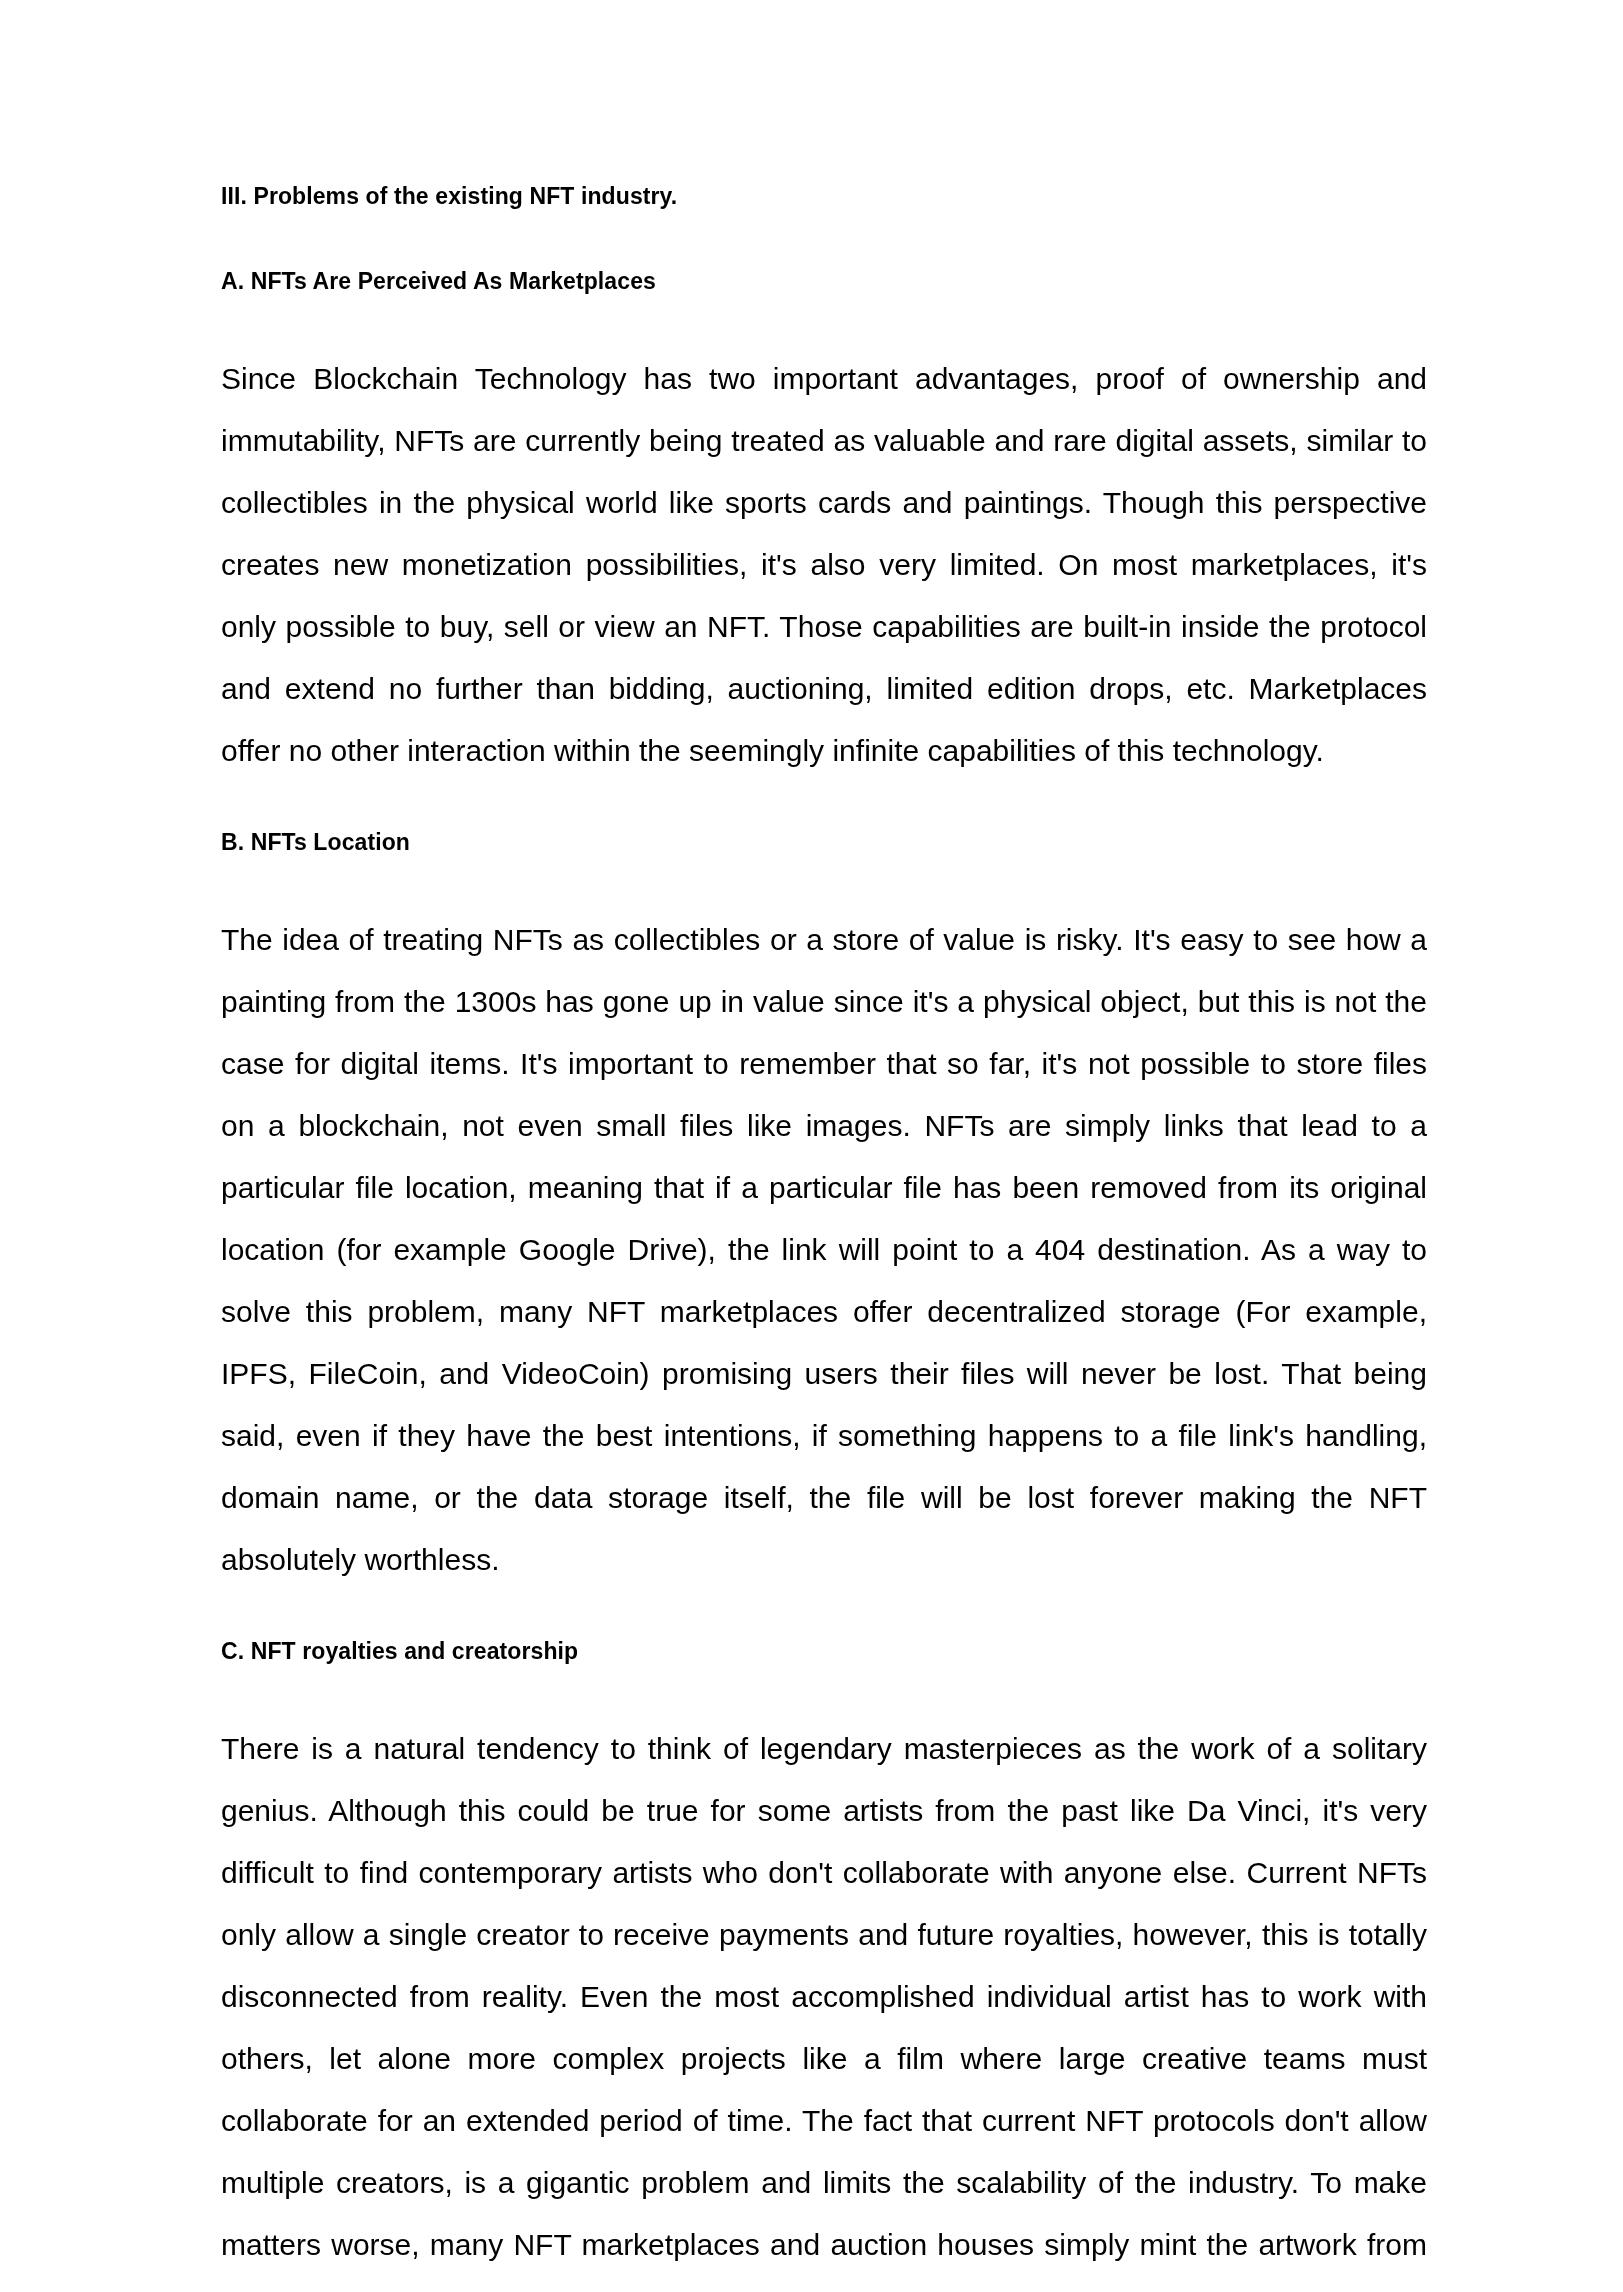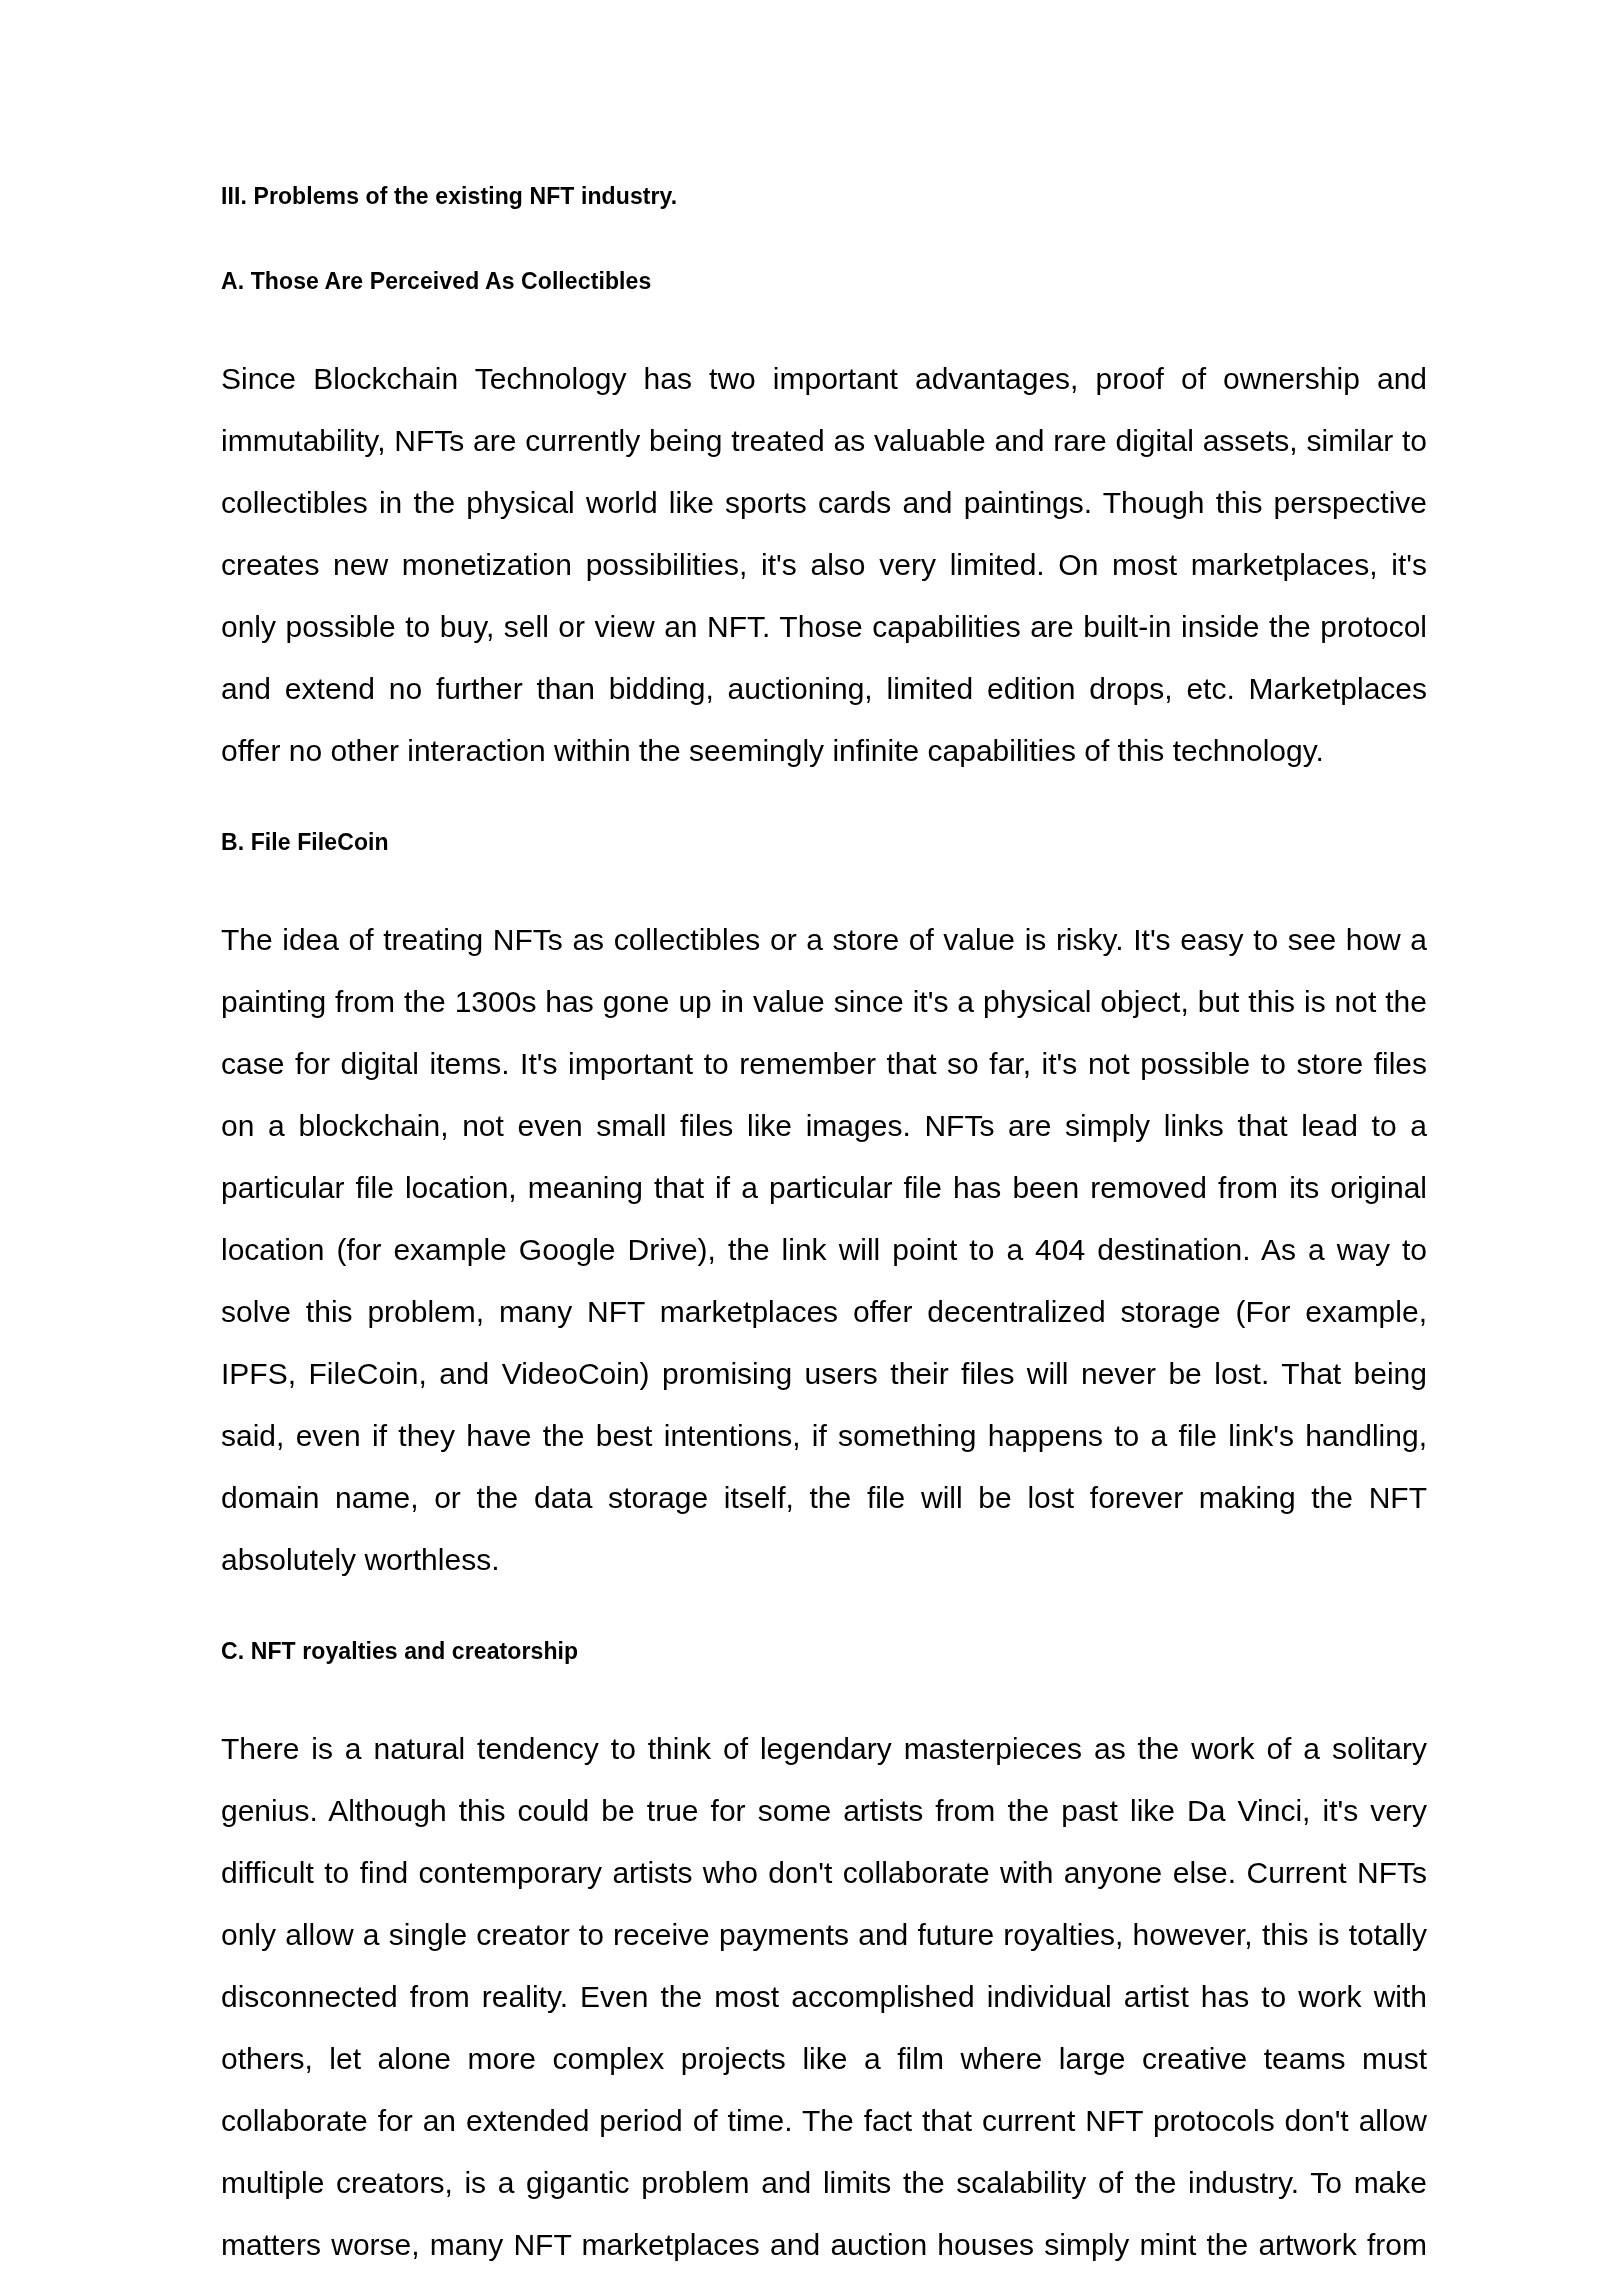--- a/index.html
+++ b/index.html
@@ -51,29 +51,29 @@
 </head>
 <body>
 
 <div class="page">
   <div class="content">
 
     <h1 class="heading">III. Problems of the existing NFT industry.</h1>
 
     <div class="gap-after-h1"></div>
 
-    <h2 class="heading">A. Those Are Perceived As Collectibles</h2>
+    <h2 class="heading">A. NFTs Are Perceived As Marketplaces</h2>
 
     <div class="gap-after-h"></div>
 
     <p class="para">Since Blockchain Technology has two important advantages, proof of ownership and immutability, NFTs are currently being treated as valuable and rare digital assets, similar to collectibles in the physical world like sports cards and paintings. Though this perspective creates new monetization possibilities, it's also very limited. On most marketplaces, it's only possible to buy, sell or view an NFT. Those capabilities are built-in inside the protocol and extend no further than bidding, auctioning, limited edition drops, etc. Marketplaces offer no other interaction within the seemingly infinite capabilities of this technology.</p>
 
     <div class="gap-after-p"></div>
 
-    <h2 class="heading">B. File FileCoin</h2>
+    <h2 class="heading">B. NFTs Location</h2>
 
     <div class="gap-after-h"></div>
 
     <p class="para">The idea of treating NFTs as collectibles or a store of value is risky. It's easy to see how a painting from the 1300s has gone up in value since it's a physical object, but this is not the case for digital items. It's important to remember that so far, it's not possible to store files on a blockchain, not even small files like images. NFTs are simply links that lead to a particular file location, meaning that if a particular file has been removed from its original location (for example Google Drive), the link will point to a 404 destination. As a way to solve this problem, many NFT marketplaces offer decentralized storage (For example, IPFS, FileCoin, and VideoCoin) promising users their files will never be lost. That being said, even if they have the best intentions, if something happens to a file link's handling, domain name, or the data storage itself, the file will be lost forever making the NFT absolutely worthless.</p>
 
     <div class="gap-after-p"></div>
 
     <h2 class="heading">C. NFT royalties and creatorship</h2>
 
     <div class="gap-after-h"></div>

